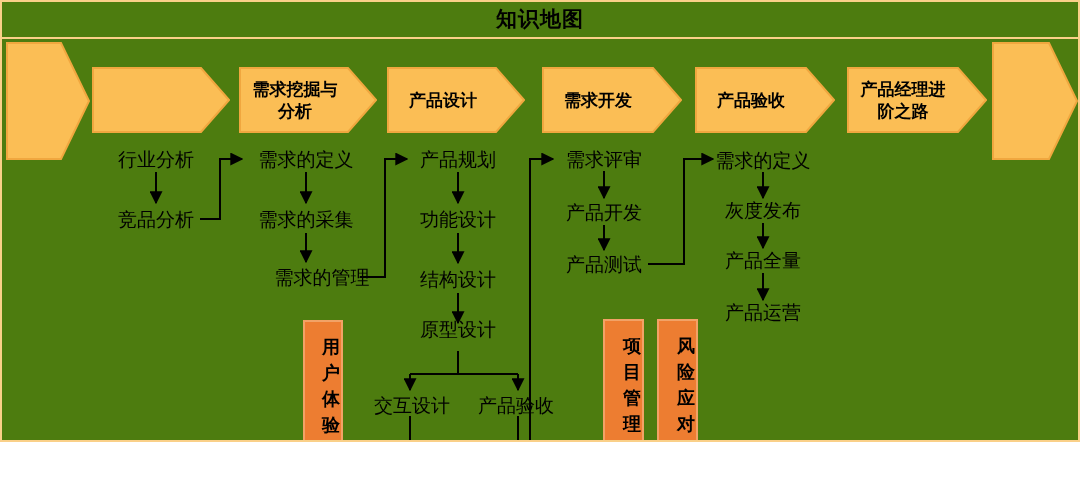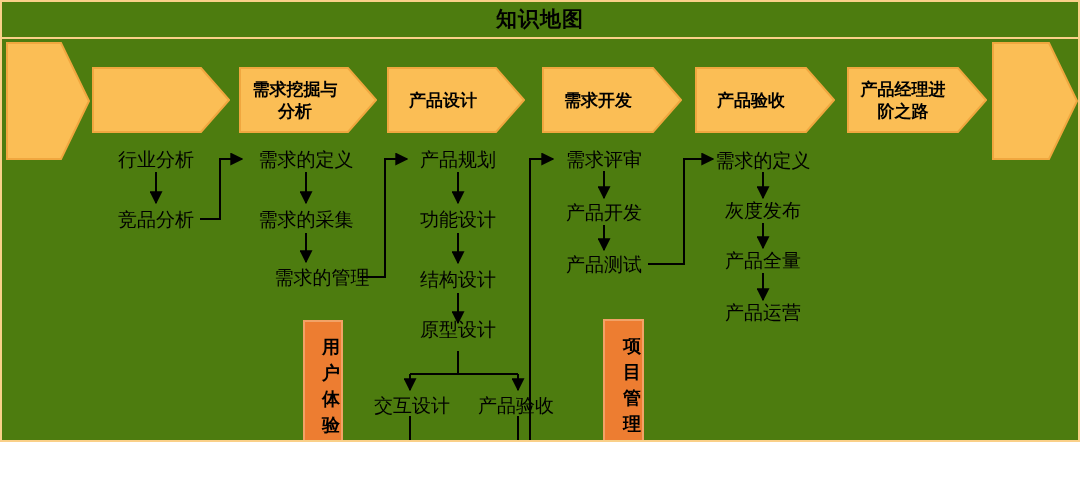--- a/index.html
+++ b/index.html
@@ -157,14 +157,17 @@
   <div class="node" style="left:761px;top:196px">灰度发布</div>
   <div class="node" style="left:761px;top:246px">产品全量</div>
   <div class="node" style="left:761px;top:298px">产品运营</div>
 
   <div class="sidebox" style="left:301px;top:318px;width:40px;height:132px">
     <div class="vtxt">用户体验</div>
   </div>
   <div class="sidebox" style="left:601px;top:317px;width:41px;height:131px">
     <div class="vtxt">项目管理</div>
   </div>
+  <div class="sidebox" style="left:655px;top:317px;width:41px;height:131px">
+    <div class="vtxt">风险应对</div>
+  </div>
 
 </div>
 
 </body></html>

